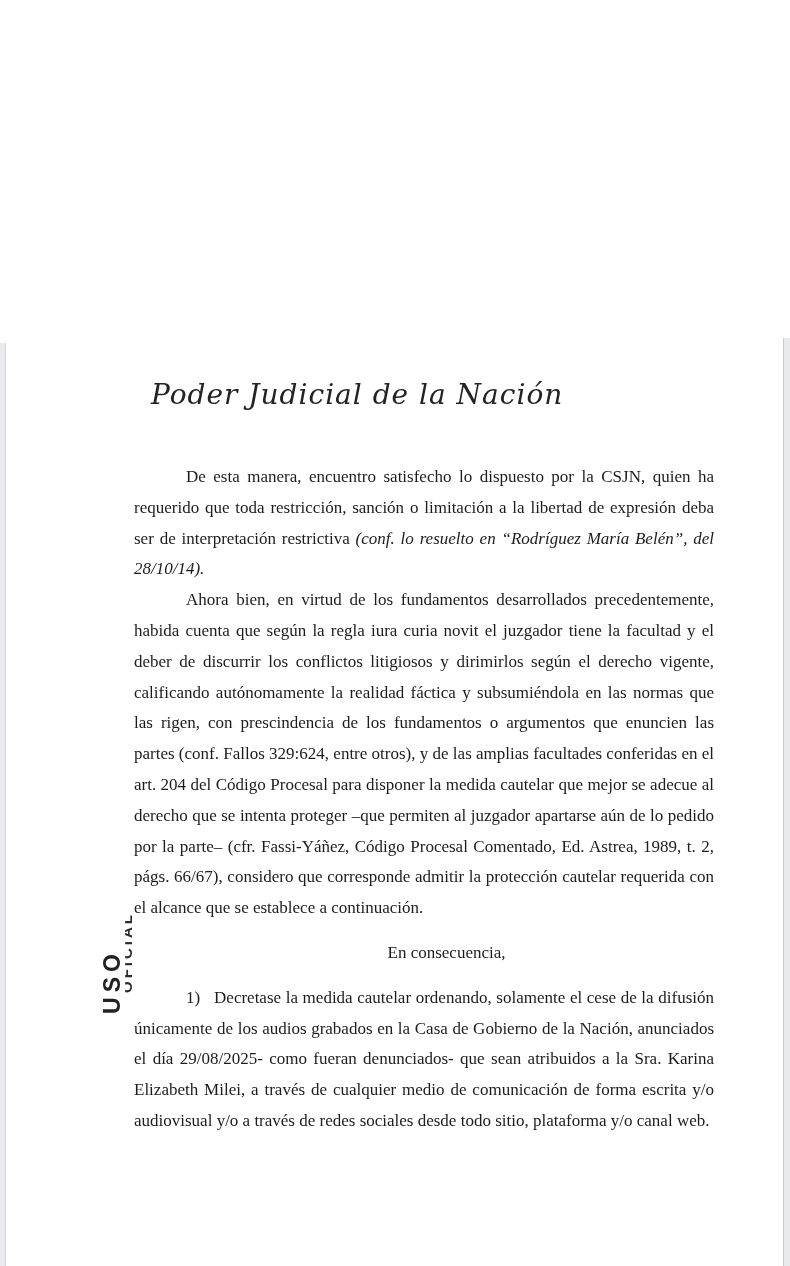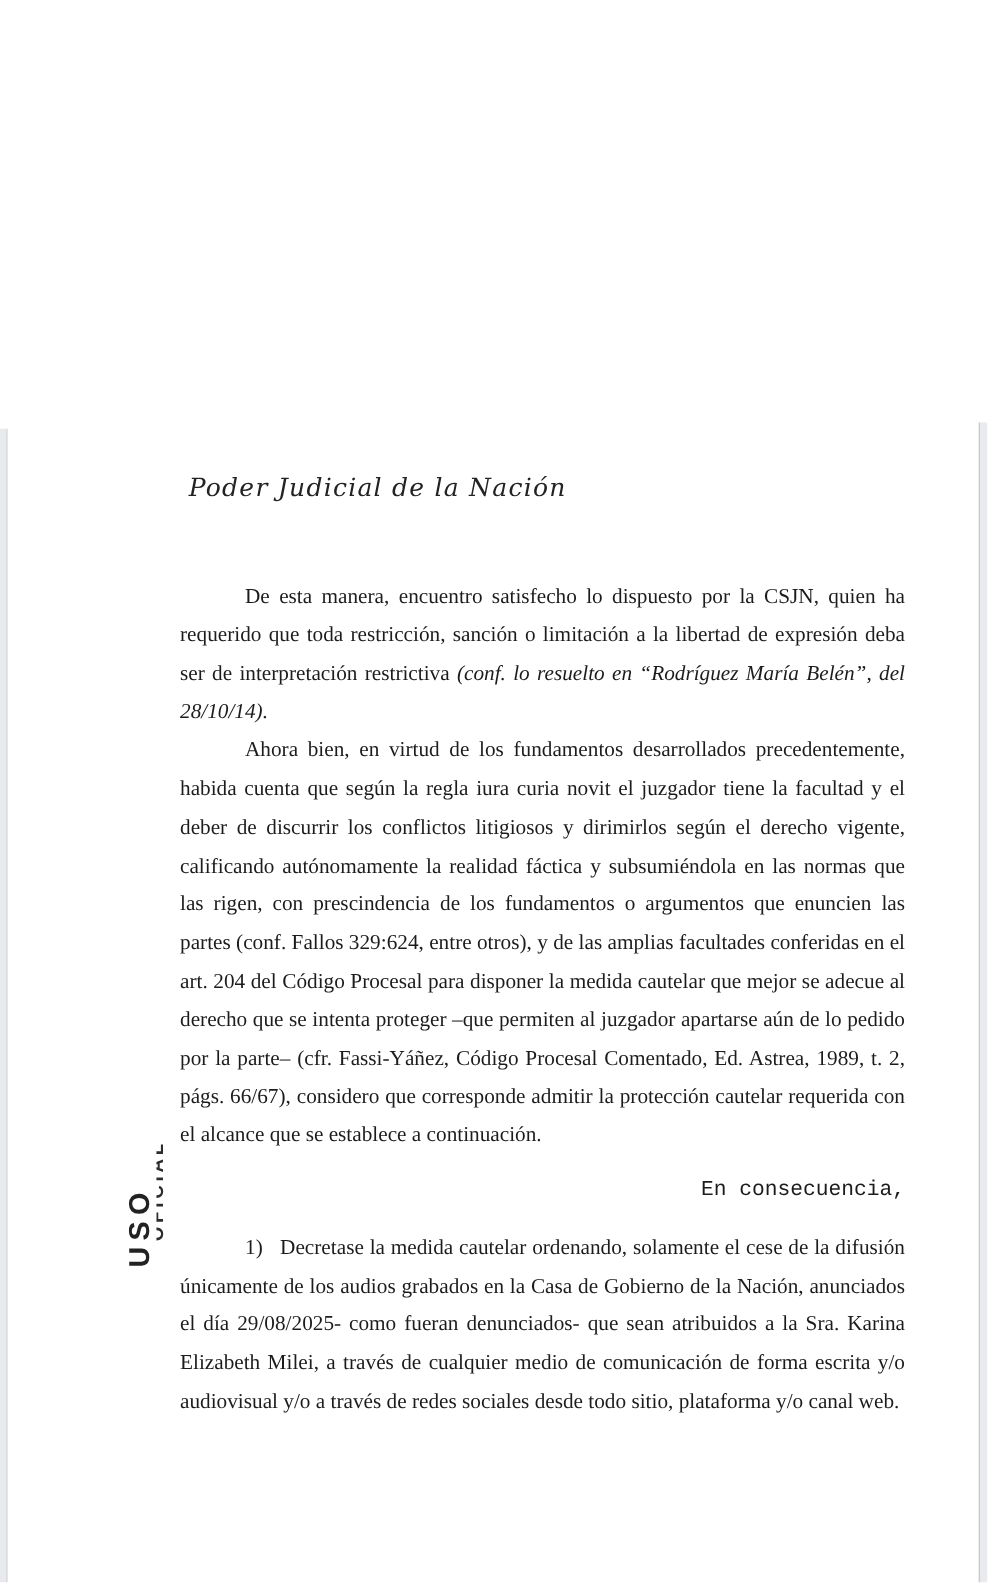--- a/index.html
+++ b/index.html
@@ -19,21 +19,21 @@
   .edge-right {
     position: absolute; right: 0; top: 338px; bottom: 0; width: 6px;
     background: #e9eaee; border-left: 1px solid #c8c9cd;
   }
 
   
   .letterhead {
     position: absolute; left: 151px; top: 378px;
     font-family: "DejaVu Serif", serif;
     font-style: italic;
-    font-size: 20px;
+    font-size: 28px;
     letter-spacing: 1px;
     color: #232323;
     white-space: nowrap;
   }
 
   
   .stamp-word {
     position: absolute;
     font-family: "Liberation Sans", sans-serif;
     font-weight: bold;
@@ -50,32 +50,32 @@
   .stamp-oficial {
     left: 78px; top: 944px;
     width: 96px; text-align: center;
     font-size: 15px; letter-spacing: 3px;
     color: #2c2c2c;
     clip-path: inset(45% 0 0 0); 
   }
 
   
   .doc-body {
-    position: absolute; left: 144px; top: 462px; width: 580px;
+    position: absolute; left: 134px; top: 462px; width: 580px;
     color: #1c1c1c;
   }
   .doc-body p {
     margin: 0;
     font-size: 17px;
     line-height: 30.8px;
     text-align: justify;
     text-indent: 52px;
   }
   .doc-body p.loose { margin-top: 14px; }
-  .doc-body p.short { text-indent: 45px; text-align: right; font-family: Liberation Mono, monospace; }
+  .doc-body p.short { text-indent: 45px; text-align: center; }
   .italic { font-style: italic; }
 </style>
 </head>
 <body>
 
 <div class="edge-left"></div>
 <div class="edge-right"></div>
 
 <div class="letterhead">Poder Judicial de la Nación</div>
 

